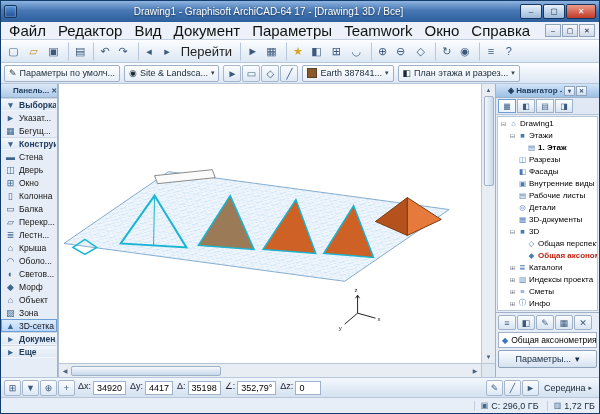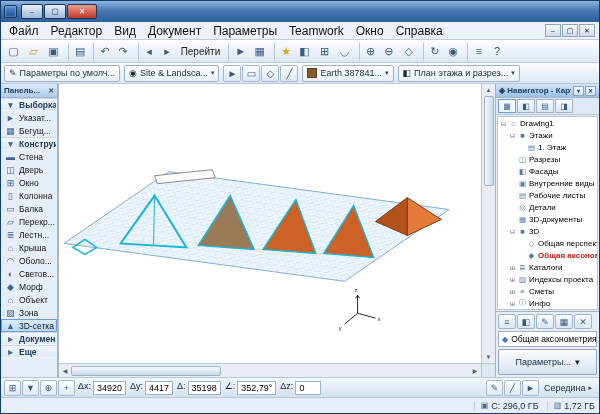--- a/index.html
+++ b/index.html
@@ -7,40 +7,40 @@
 .window{width:600px;height:414px;display:flex;flex-direction:column;border:1px solid #123c6b;background:#d9e4f2}
 
 .titlebar{height:21px;flex:0 0 auto;background:linear-gradient(#8fb4e0,#4878b4 45%,#2d5f9e);display:flex;align-items:center;padding:0 3px;gap:4px}
 .app-icon{width:13px;height:13px;border-radius:2px;border:1px solid #16365c;background:linear-gradient(#5a94d8,#1d4f92);box-shadow:inset 0 0 2px #bcd8f8}
 .title-text{flex:1;text-align:center;color:#fff;font-size:10px;white-space:nowrap;overflow:hidden;text-shadow:0 1px 2px #12304f}
 .win-controls{display:flex;gap:1px}
 .win-btn{width:22px;height:15px;border:1px solid #17375e;border-radius:2px;background:linear-gradient(#e8f1fa,#9cb9d8);font-size:8px;color:#15304f;display:flex;align-items:center;justify-content:center}
 .win-btn.close{background:linear-gradient(#ef9a8a,#bf3a28);color:#fff;width:30px}
 
 .menubar{height:18px;flex:0 0 auto;background:#edf2fa;border-bottom:1px solid #c2cedd;display:flex;align-items:center;padding:0 2px}
-.menu-item{padding:11px 6px;font-size:12px;color:#111}
+.menu-item{padding:11px 6px;font-size:15px;color:#111}
 .mdi-controls{margin-left:auto;display:flex;gap:1px;padding-right:2px}
 .mdi-btn{width:16px;height:13px;font-size:7px;background:linear-gradient(#f6f9fd,#cfdbea);border:1px solid #8fa3bc;display:flex;align-items:center;justify-content:center;color:#223}
 
 .toolbar{background:linear-gradient(#fcfdff,#dce7f4);border-bottom:1px solid #b7c6d9;display:flex;align-items:center;padding:0 3px;flex:0 0 auto}
 .tb1{height:23px;gap:1px}
 .tbtn{min-width:19px;height:19px;display:flex;align-items:center;justify-content:center;font-size:11px;color:#3c5a7d;border:1px solid transparent;border-radius:2px;padding:0 2px;gap:2px}
-.tbtn .lbl{font-size:10px;color:#222}
+.tbtn .lbl{font-size:13px;color:#222}
 .tbtn .lbl:empty,.tbtn .glyph:empty{display:none}
 .tbtn.divider{border-left:1px solid #b7c6d9;border-radius:0;margin-left:4px;padding-left:6px}
 .tb2{height:21px;gap:4px}
 .combo{height:17px;display:flex;align-items:center;gap:3px;background:linear-gradient(#ffffff,#e7eef8);border:1px solid #9fb1c8;border-radius:2px;padding:0 4px;font-size:9px;color:#1a2a3a;white-space:nowrap}
 .combo .caret{font-size:7px;color:#345}
 .swatch{width:10px;height:10px;background:#8a5a2a;border:1px solid #554022}
 .iconrow{display:flex;gap:1px}
 .mbtn{width:18px;height:17px;display:flex;align-items:center;justify-content:center;font-size:10px;color:#3c5a7d;background:linear-gradient(#fbfdff,#dde8f4);border:1px solid #a8b8cc;border-radius:2px}
 
 .main{flex:1;display:flex;min-height:0}
 .toolbox{width:57px;flex:0 0 auto;background:#e7edf6;border-right:1px solid #9fb2c8;display:flex;flex-direction:column;overflow:hidden}
-.panel-header{height:14px;flex:0 0 auto;background:linear-gradient(#dce9f8,#aecbe8);border-bottom:1px solid #9fb2c8;font-size:8px;font-weight:bold;color:#1c3a5e;display:flex;align-items:center;padding:0 3px;gap:2px;white-space:nowrap;overflow:hidden}
+.panel-header{height:14px;flex:0 0 auto;background:linear-gradient(#dce9f8,#aecbe8);border-bottom:1px solid #9fb2c8;font-size:8px;font-weight:bold;color:#1c3a5e;display:flex;align-items:center;padding:0 12px;gap:2px;white-space:nowrap;overflow:hidden}
 .ph-x{margin-left:auto;font-size:7px;color:#35517a}
 .tool-list{flex:1;overflow:hidden}
 .tool-item{height:13px;display:flex;align-items:center;gap:3px;padding:0 2px 0 3px;font-size:8.5px;color:#151515;white-space:nowrap;overflow:hidden;border:1px solid transparent}
 .tool-item.type-header{font-weight:bold;color:#223c5c;background:linear-gradient(#f2f6fc,#dfe9f5);border-top:1px solid #cdd9e8}
 .tool-item .ticon{width:11px;flex:0 0 auto;font-size:9px;color:#3d6590;text-align:center}
 .tool-item.selected{background:linear-gradient(#dcecff,#b8d6f8);border:1px solid #6d9fd6}
 .icon-open-icon{color:#c89a3a}.icon-favorites-icon{color:#d8a820}.icon-mesh-icon{color:#2e8b2e}
 .icon-roof-icon{color:#a85a28}.icon-morph-icon{color:#7a4aa8}.icon-zone-icon{color:#c07030}
 .icon-door-icon{color:#8a6a3a}.icon-window-icon{color:#3a76c4}
 
@@ -63,28 +63,28 @@
 .nav-tabs{height:17px;flex:0 0 auto;display:flex;gap:1px;padding:1px 2px;background:#dfe8f4;border-bottom:1px solid #b7c6d9}
 .nav-tab{width:18px;height:14px;background:linear-gradient(#fbfdff,#d9e5f2);border:1px solid #9fb2c8;font-size:8px;display:flex;align-items:center;justify-content:center;color:#3c5a7d}
 .nav-tab.active{background:linear-gradient(#fff,#eaf3fc);border-color:#6d9fd6}
 .tree{flex:1;background:#fff;border:1px solid #b7c6d9;margin:1px;overflow:hidden;font-size:8px}
 .tree-row{height:12px;display:flex;align-items:center;gap:2px;white-space:nowrap}
 .level-0{padding-left:2px}.level-1{padding-left:11px}.level-2{padding-left:20px}
 .expander{width:7px;flex:0 0 auto;font-size:6px;color:#667;text-align:center}
 .tree .ticon{width:9px;flex:0 0 auto;font-size:7.5px;color:#4a7ab0;text-align:center}
 .icon-folder-icon{color:#e0a82a}.icon-project-icon{color:#3a76c4}.icon-perspective-icon{color:#3a76c4}
 .icon-axono-icon{color:#c03018}.icon-story-icon{color:#5a7a9a}
-.tlabel.bold{font-weight:normal}
+.tlabel.bold{font-weight:bold}
 .tlabel.current{font-weight:bold;color:#c02010}
 .quickopts{flex:0 0 64px;padding:2px;display:flex;flex-direction:column;gap:2px}
 .qo-header{display:flex;gap:1px}
 .qo-btn{width:18px;height:15px;display:flex;align-items:center;justify-content:center;font-size:9px;color:#3c5a7d;background:linear-gradient(#fbfdff,#d9e5f2);border:1px solid #9fb2c8;border-radius:2px}
 .qo-view{height:16px;display:flex;align-items:center;gap:3px;background:#fff;border:1px solid #9fb2c8;font-size:8.5px;padding:0 3px;white-space:nowrap;overflow:hidden}
 .qo-view .vicon{color:#3a76c4;font-size:8px}
-.qo-params{height:26px;display:flex;align-items:center;justify-content:center;gap:4px;background:linear-gradient(#fbfdff,#d6e2f0);border:1px solid #8fa3bc;border-radius:2px;font-size:9px;color:#152a44}
+.qo-params{height:18px;display:flex;align-items:center;justify-content:center;gap:4px;background:linear-gradient(#fbfdff,#d6e2f0);border:1px solid #8fa3bc;border-radius:2px;font-size:9px;color:#152a44}
 
 .coordbar{height:20px;flex:0 0 auto;background:linear-gradient(#f2f7fd,#d4e1f0);border-top:1px solid #b7c6d9;display:flex;align-items:center;gap:3px;padding:0 3px;font-size:9px;color:#1a2a3a}
 .cbtn{width:17px;height:16px;display:flex;align-items:center;justify-content:center;font-size:9px;color:#3c5a7d;background:linear-gradient(#fbfdff,#dde8f4);border:1px solid #a8b8cc;border-radius:2px}
 .cicons,.cright{display:flex;gap:1px;align-items:center}
 .cfields{display:flex;gap:4px;align-items:center}
 .cfield{display:flex;align-items:flex-start;gap:2px}
 .clabel{font-size:9px;color:#223}
 .cvalue{background:#fff;border:1px solid #9fb2c8;padding:0 3px;height:14px;display:flex;align-items:center;font-size:9px;min-width:26px;color:#000}
 .cright{margin-left:auto}
 .snap{display:flex;align-items:center;gap:3px;padding:0 4px;font-size:9px}
@@ -95,20 +95,21 @@
 .sseg{display:flex;align-items:center;gap:3px;border-left:1px solid #c2cedd;padding-left:6px}
 .sicon{font-size:8px;color:#4a6a8c}
 </style>
 </head>
 <body>
 
 <div class="window">
 
   <div class="titlebar">
     <span class="app-icon"></span>
+    <span class="title-text">Drawing1 - Graphisoft ArchiCAD-64 17 - [Drawing1 3D / Все]</span>
     <span class="win-controls">
       <span class="win-btn">–</span>
       <span class="win-btn">▢</span>
       <span class="win-btn close">✕</span>
     </span>
   </div>
 
   <div class="menubar">
 
   <span class="menu-item">Файл</span>

